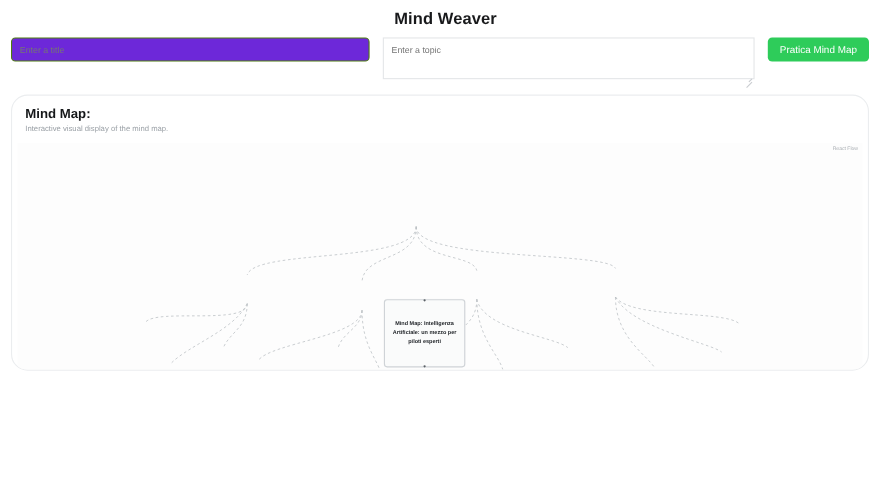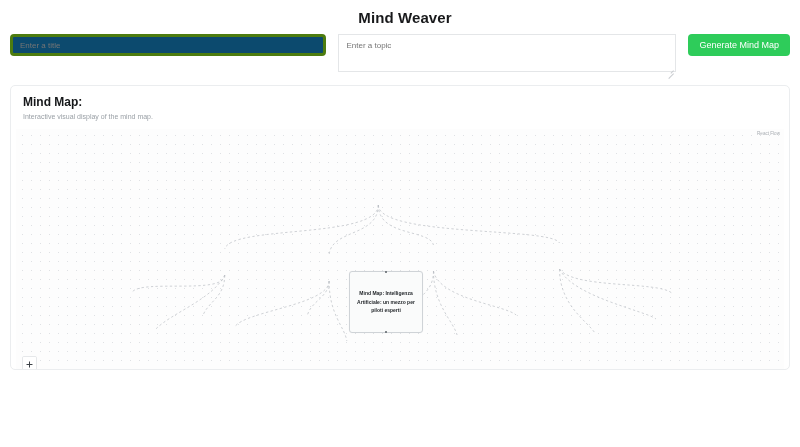--- a/index.html
+++ b/index.html
@@ -26,23 +26,23 @@
   
   .form-row {
     display: flex;
     align-items: flex-start;
     gap: 12px;
     padding: 8px 10px 0 10px;
   }
   .title-field {
     width: 345px;
     height: 22px;
-    border: 3px solid #4d7c0f;
+    border: 1px solid #4d7c0f;
     border-radius: 4px;
-    background: #0c4a6e;
+    background: #6d28d9;
     font-size: 8px;
     color: #a9acb0;
     padding: 0 7px;
     line-height: 20px;
     font-family: "Liberation Sans", sans-serif;
     outline: none;
   }
   .topic-wrap { position: relative; width: 338px; }
   .topic-field {
     width: 338px;
@@ -83,23 +83,23 @@
     font-size: 9px;
     font-family: "Liberation Sans", sans-serif;
     cursor: pointer;
     white-space: nowrap;
   }
 
   
   .card {
     margin: 9px 10px 0 10px;
     border: 1px solid #ebedef;
-    border-radius: 5px;
+    border-radius: 15px;
     background: #ffffff;
-    height: 285px;
+    height: 251px;
     overflow: hidden;
   }
   .card-head { padding: 9px 12px 6px 12px; }
   .card-title { font-size: 12px; font-weight: bold; color: #16181a; }
   .card-sub { font-size: 7px; color: #9aa0a6; margin-top: 4px; }
 
   
   .flow {
     position: relative;
     margin: 3px 5px 5px 5px;
@@ -189,21 +189,21 @@
   <div class="app-title">Mind Weaver</div>
 
   <div class="form-row">
     <input class="title-field" type="text" placeholder="Enter a title" style="">
 
     <div class="topic-wrap">
       <textarea class="topic-field" placeholder="Enter a topic" style=""></textarea>
       <span class="resize-grip"></span>
     </div>
 
-    <button class="generate-btn">Generate Mind Map</button>
+    <button class="generate-btn">Pratica Mind Map</button>
   </div>
 
   <div class="card">
     <div class="card-head">
       <div class="card-title">Mind Map:</div>
       <div class="card-sub">Interactive visual display of the mind map.</div>
     </div>
 
     <div class="flow">
 

